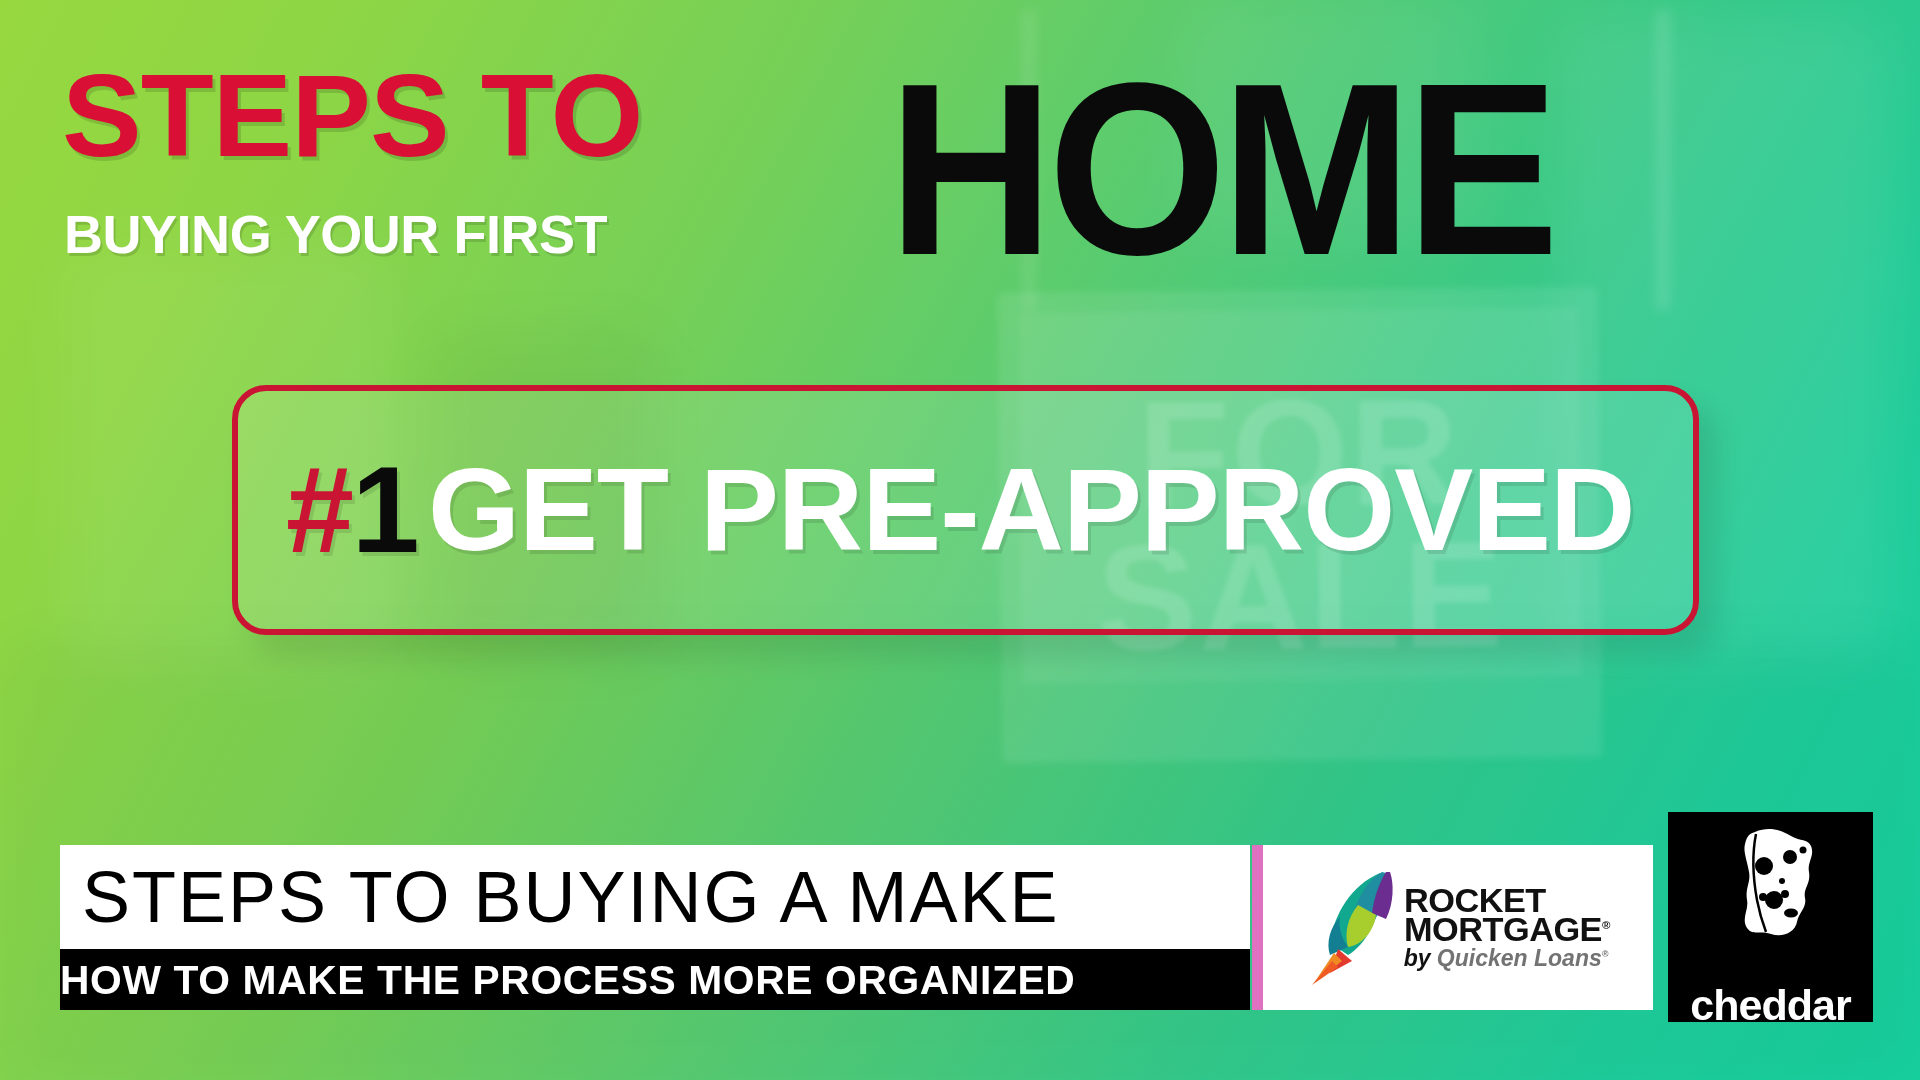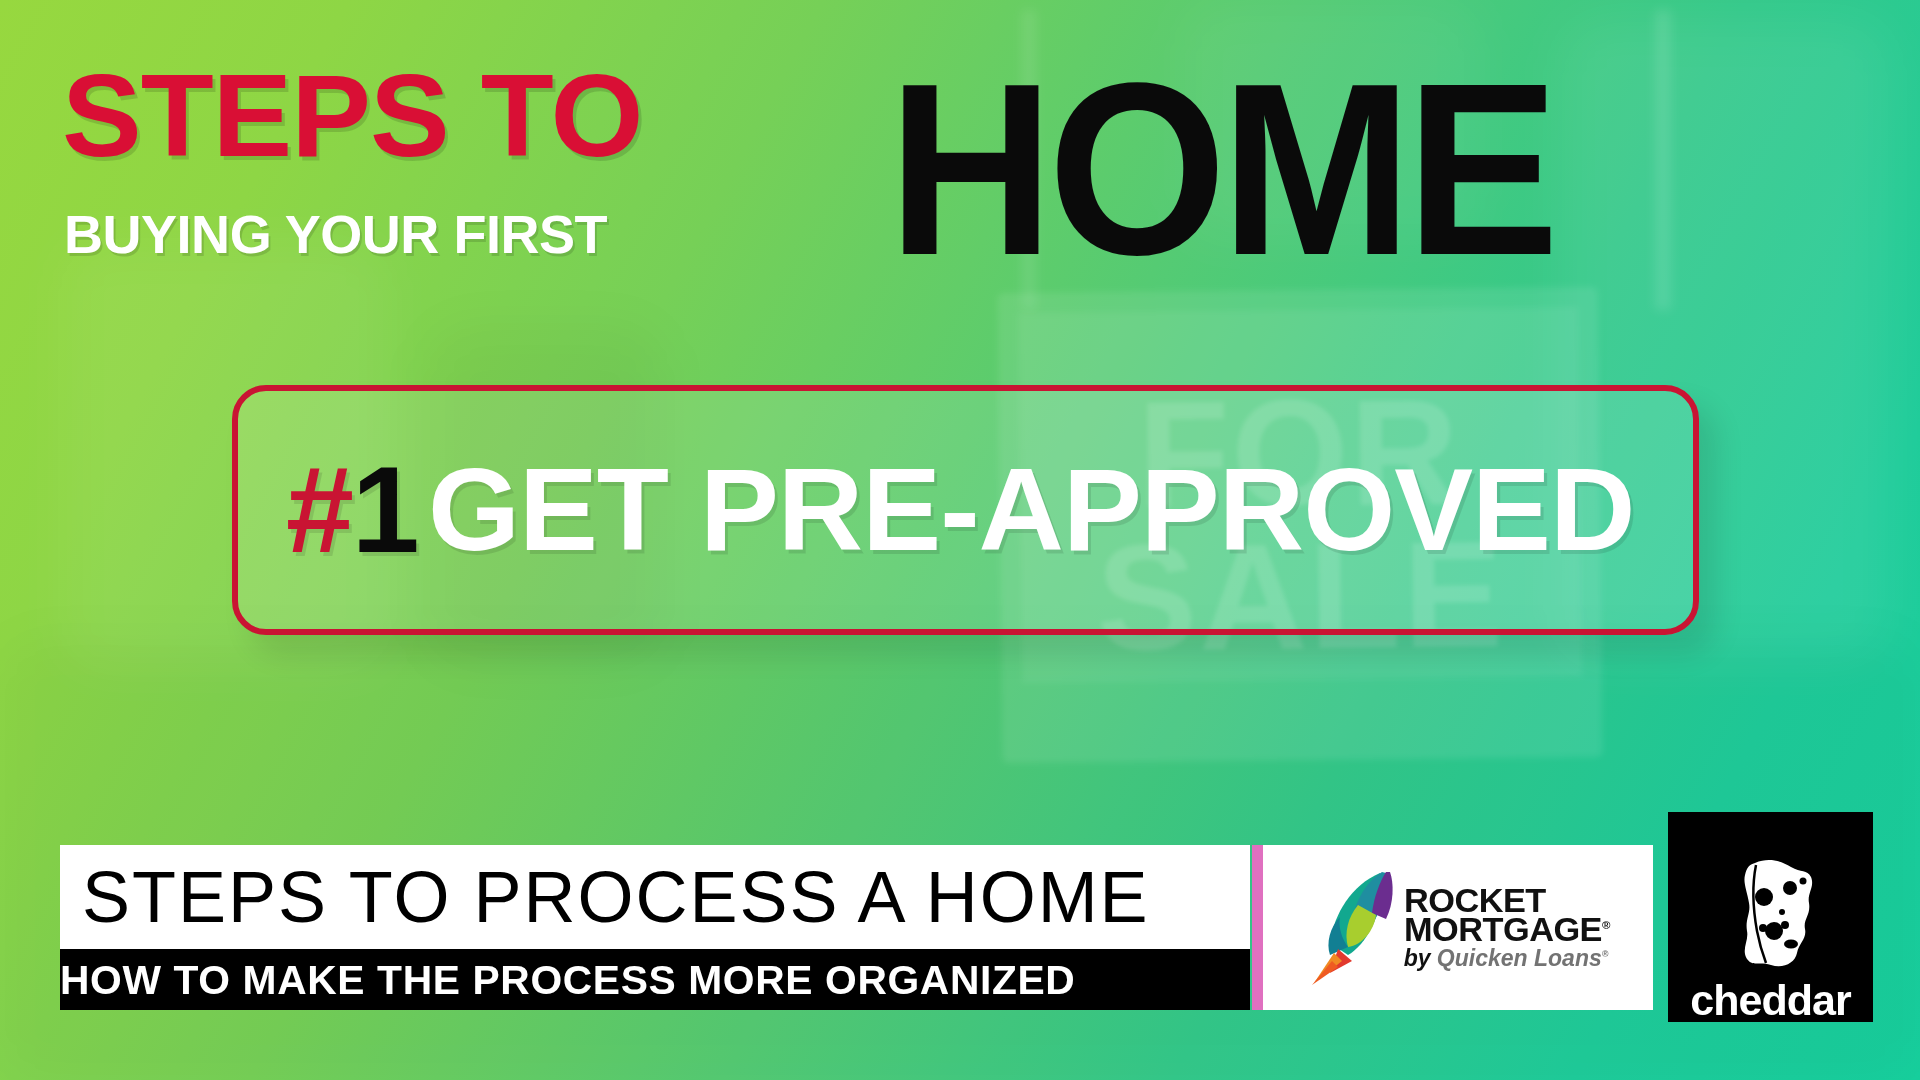--- a/index.html
+++ b/index.html
@@ -327,23 +327,24 @@
   .cheddar {
     position: absolute;
     left: 1668px;
     top: 812px;
     width: 205px;
     height: 210px;
     background: #000000;
     display: flex;
     flex-direction: column;
     align-items: center;
-    justify-content: flex-end;
+    justify-content: flex-start;
     padding-top: 14px;
     box-sizing: border-box;
+    gap: 36px;
   }
   .cheddar-mark {
     width: 104px;
     height: 118px;
   }
   .cheddar-word {
     margin-top: 4px;
     font-family: "Liberation Sans", sans-serif;
     font-weight: 900;
     font-size: 43px;
@@ -382,21 +383,21 @@
 
   <div class="step-box">
     <div class="step-num">
       <span class="hash">#</span><span class="num">1</span>
     </div>
     <div class="step-label">GET PRE-APPROVED</div>
   </div>
 
   <div class="lower-third">
     <div class="lt-top">
-      <span class="lt-top-text">STEPS TO PROCESS A HOME</span>
+      <span class="lt-top-text">STEPS TO BUYING A MAKE</span>
     </div>
     <div class="lt-bottom">
       <span class="lt-bottom-text">HOW TO MAKE THE PROCESS MORE ORGANIZED</span>
     </div>
   </div>
   <div class="lt-divider"></div>
 
   <div class="sponsor">
     <div class="rocket-mark">
       <svg viewBox="0 0 96 118" width="96" height="118" aria-hidden="true">

